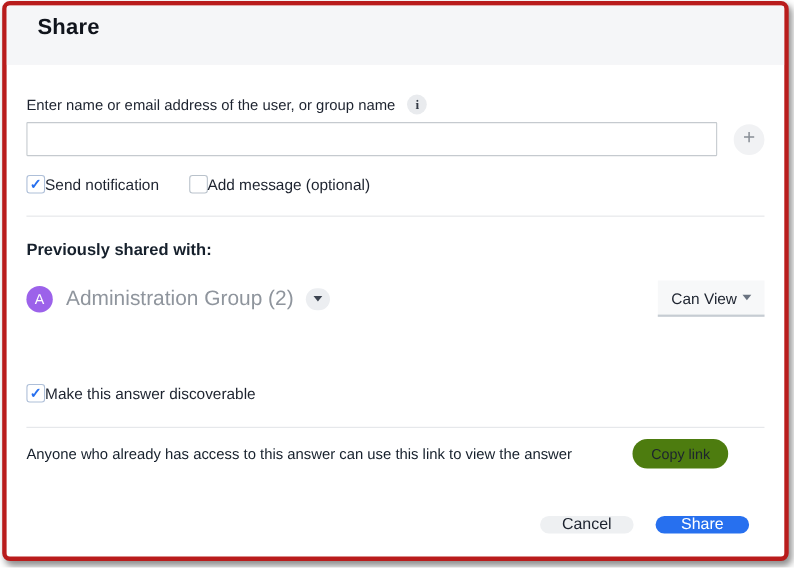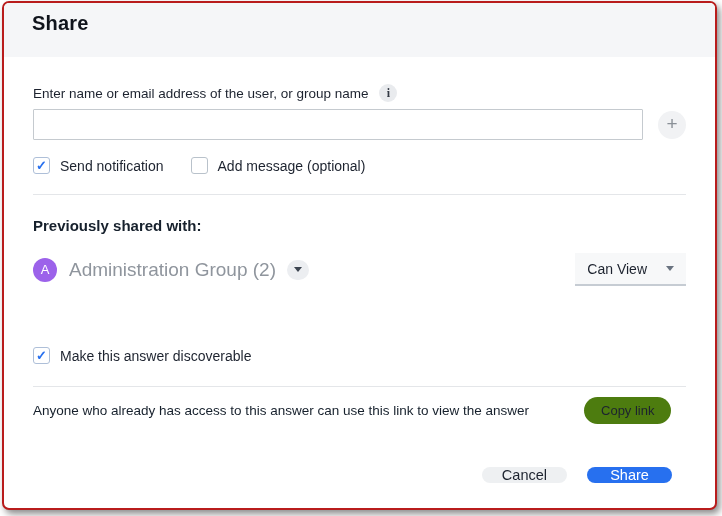--- a/index.html
+++ b/index.html
@@ -3,21 +3,21 @@
 <meta charset="utf-8">
 <style>
   * { margin: 0; padding: 0; box-sizing: border-box; }
   html, body { width: 722px; height: 516px; background: #ffffff; }
   body { font-family: "Liberation Sans", sans-serif; color: #1d232f; position: relative; }
 
   .dialog {
     position: absolute;
     left: 2px; top: 1px; right: 5px; bottom: 6px;
     background: #ffffff;
-    border: 2px solid #b91c1c;
+    border: 4px solid #b91c1c;
     border-radius: 7px;
     box-shadow: 3px 4px 7px rgba(0,0,0,0.45);
     overflow: hidden;
     display: flex;
     flex-direction: column;
   }
 
   .dialog-header {
     height: 54px;
     background: #f5f6f8;
@@ -26,21 +26,21 @@
   }
   .dialog-title {
     font-size: 20px;
     font-weight: bold;
     color: #10141c;
     letter-spacing: 0.2px;
   }
 
   .content {
     flex: 1;
-    padding: 0 29px;
+    padding: 0 18px;
     position: relative;
   }
 
   .label-row {
     margin-top: 27px;
     display: flex;
     align-items: center;
     gap: 11px;
   }
   .field-label { font-size: 13.5px; color: #1d232f; }
@@ -86,21 +86,21 @@
     cursor: pointer;
     padding-bottom: 2px;
   }
 
   .checkbox-row {
     margin-top: 17px;
     display: flex;
     align-items: center;
     gap: 27px;
   }
-  .checkbox-item { display: flex; align-items: center; gap: 10px; cursor: pointer; }
+  .checkbox-item { display: flex; align-items: center; cursor: pointer; }
   .checkbox {
     width: 17px; height: 17px;
     border: 1px solid #b9c2cb;
     border-radius: 3px;
     background: #fff;
     display: flex; align-items: center; justify-content: center;
     font-size: 13px;
     color: transparent;
   }
   .checkbox.checked { color: #2770ef; border-color: #aebfd8; }
@@ -152,21 +152,21 @@
     border-top: 5px solid #3c4450;
   }
   .permission-dropdown {
     margin-left: auto;
     min-width: 92px;
     height: 33px;
     background: #f7f8f9;
     border: none;
     border-bottom: 2px solid #c6ccd3;
     display: flex; align-items: center; justify-content: center;
-    gap: 19px;
+    gap: 5px;
     font-size: 14px;
     color: #1d232f;
     cursor: pointer;
     padding: 0 12px;
   }
   .permission-dropdown .caret-down { border-top-color: #6a7380; border-left-width: 4px; border-right-width: 4px; }
 
   .discoverable-row { margin-top: 61px; }
 
   .link-row {

